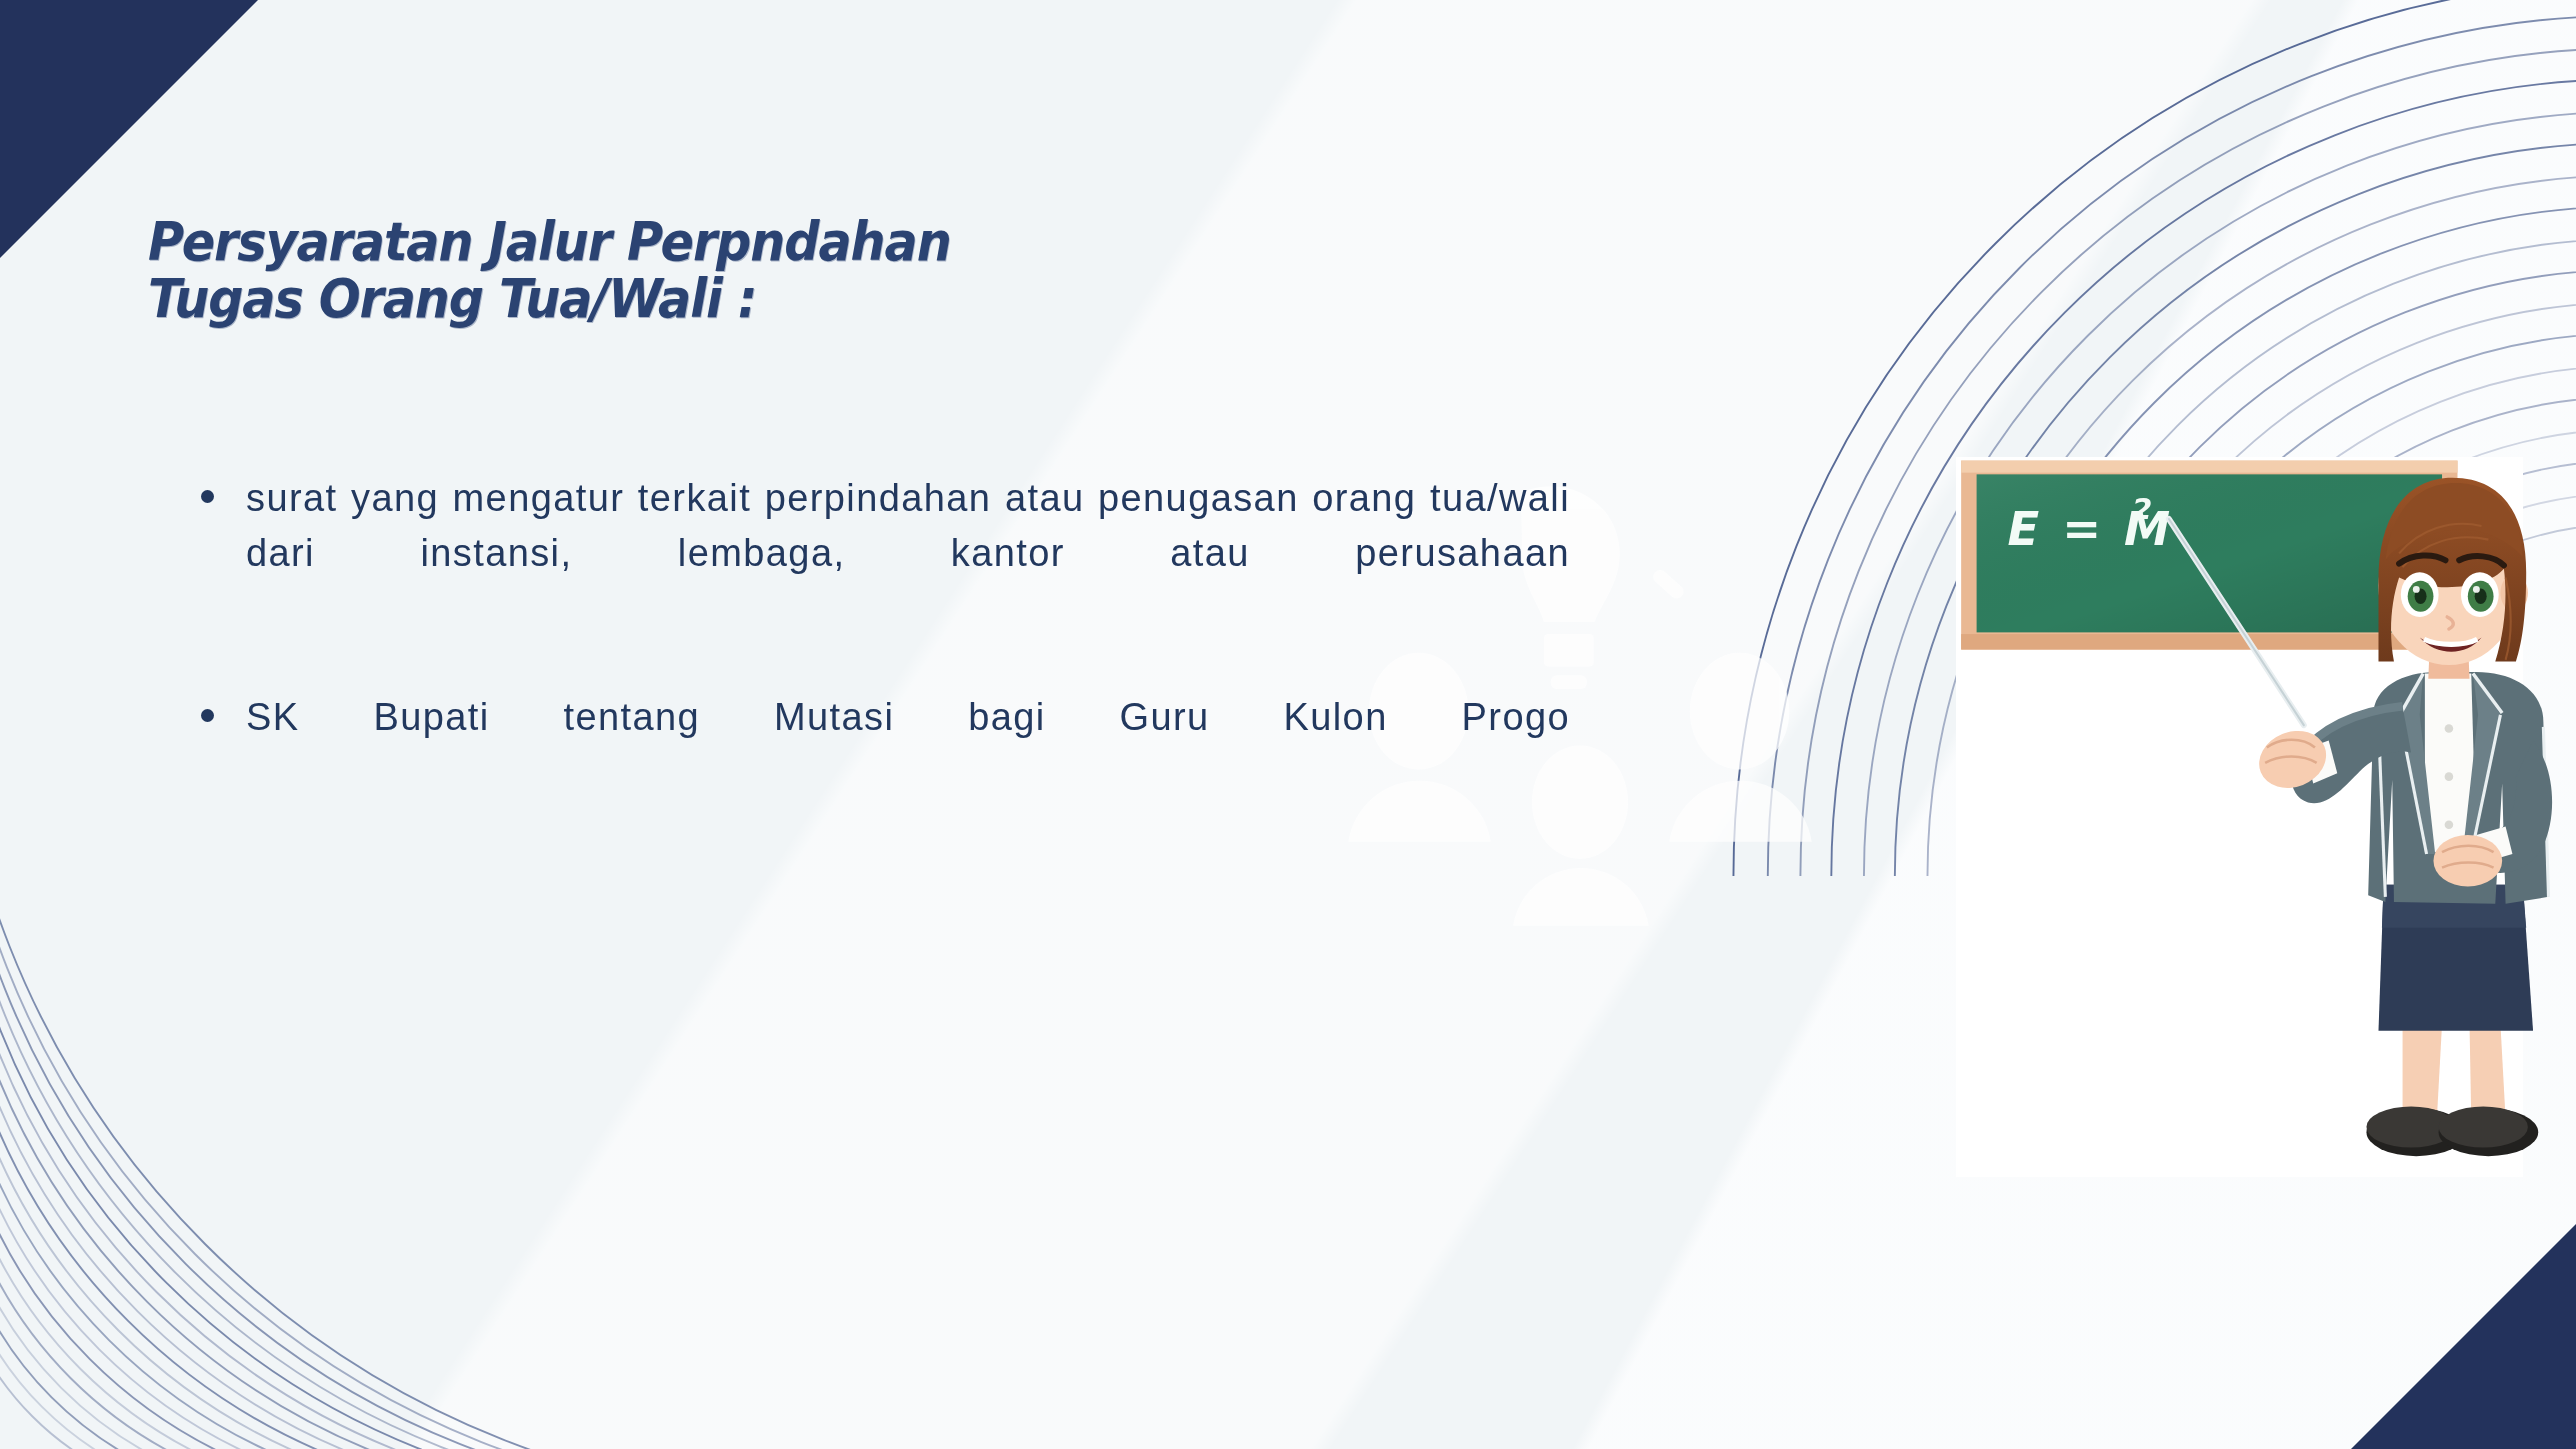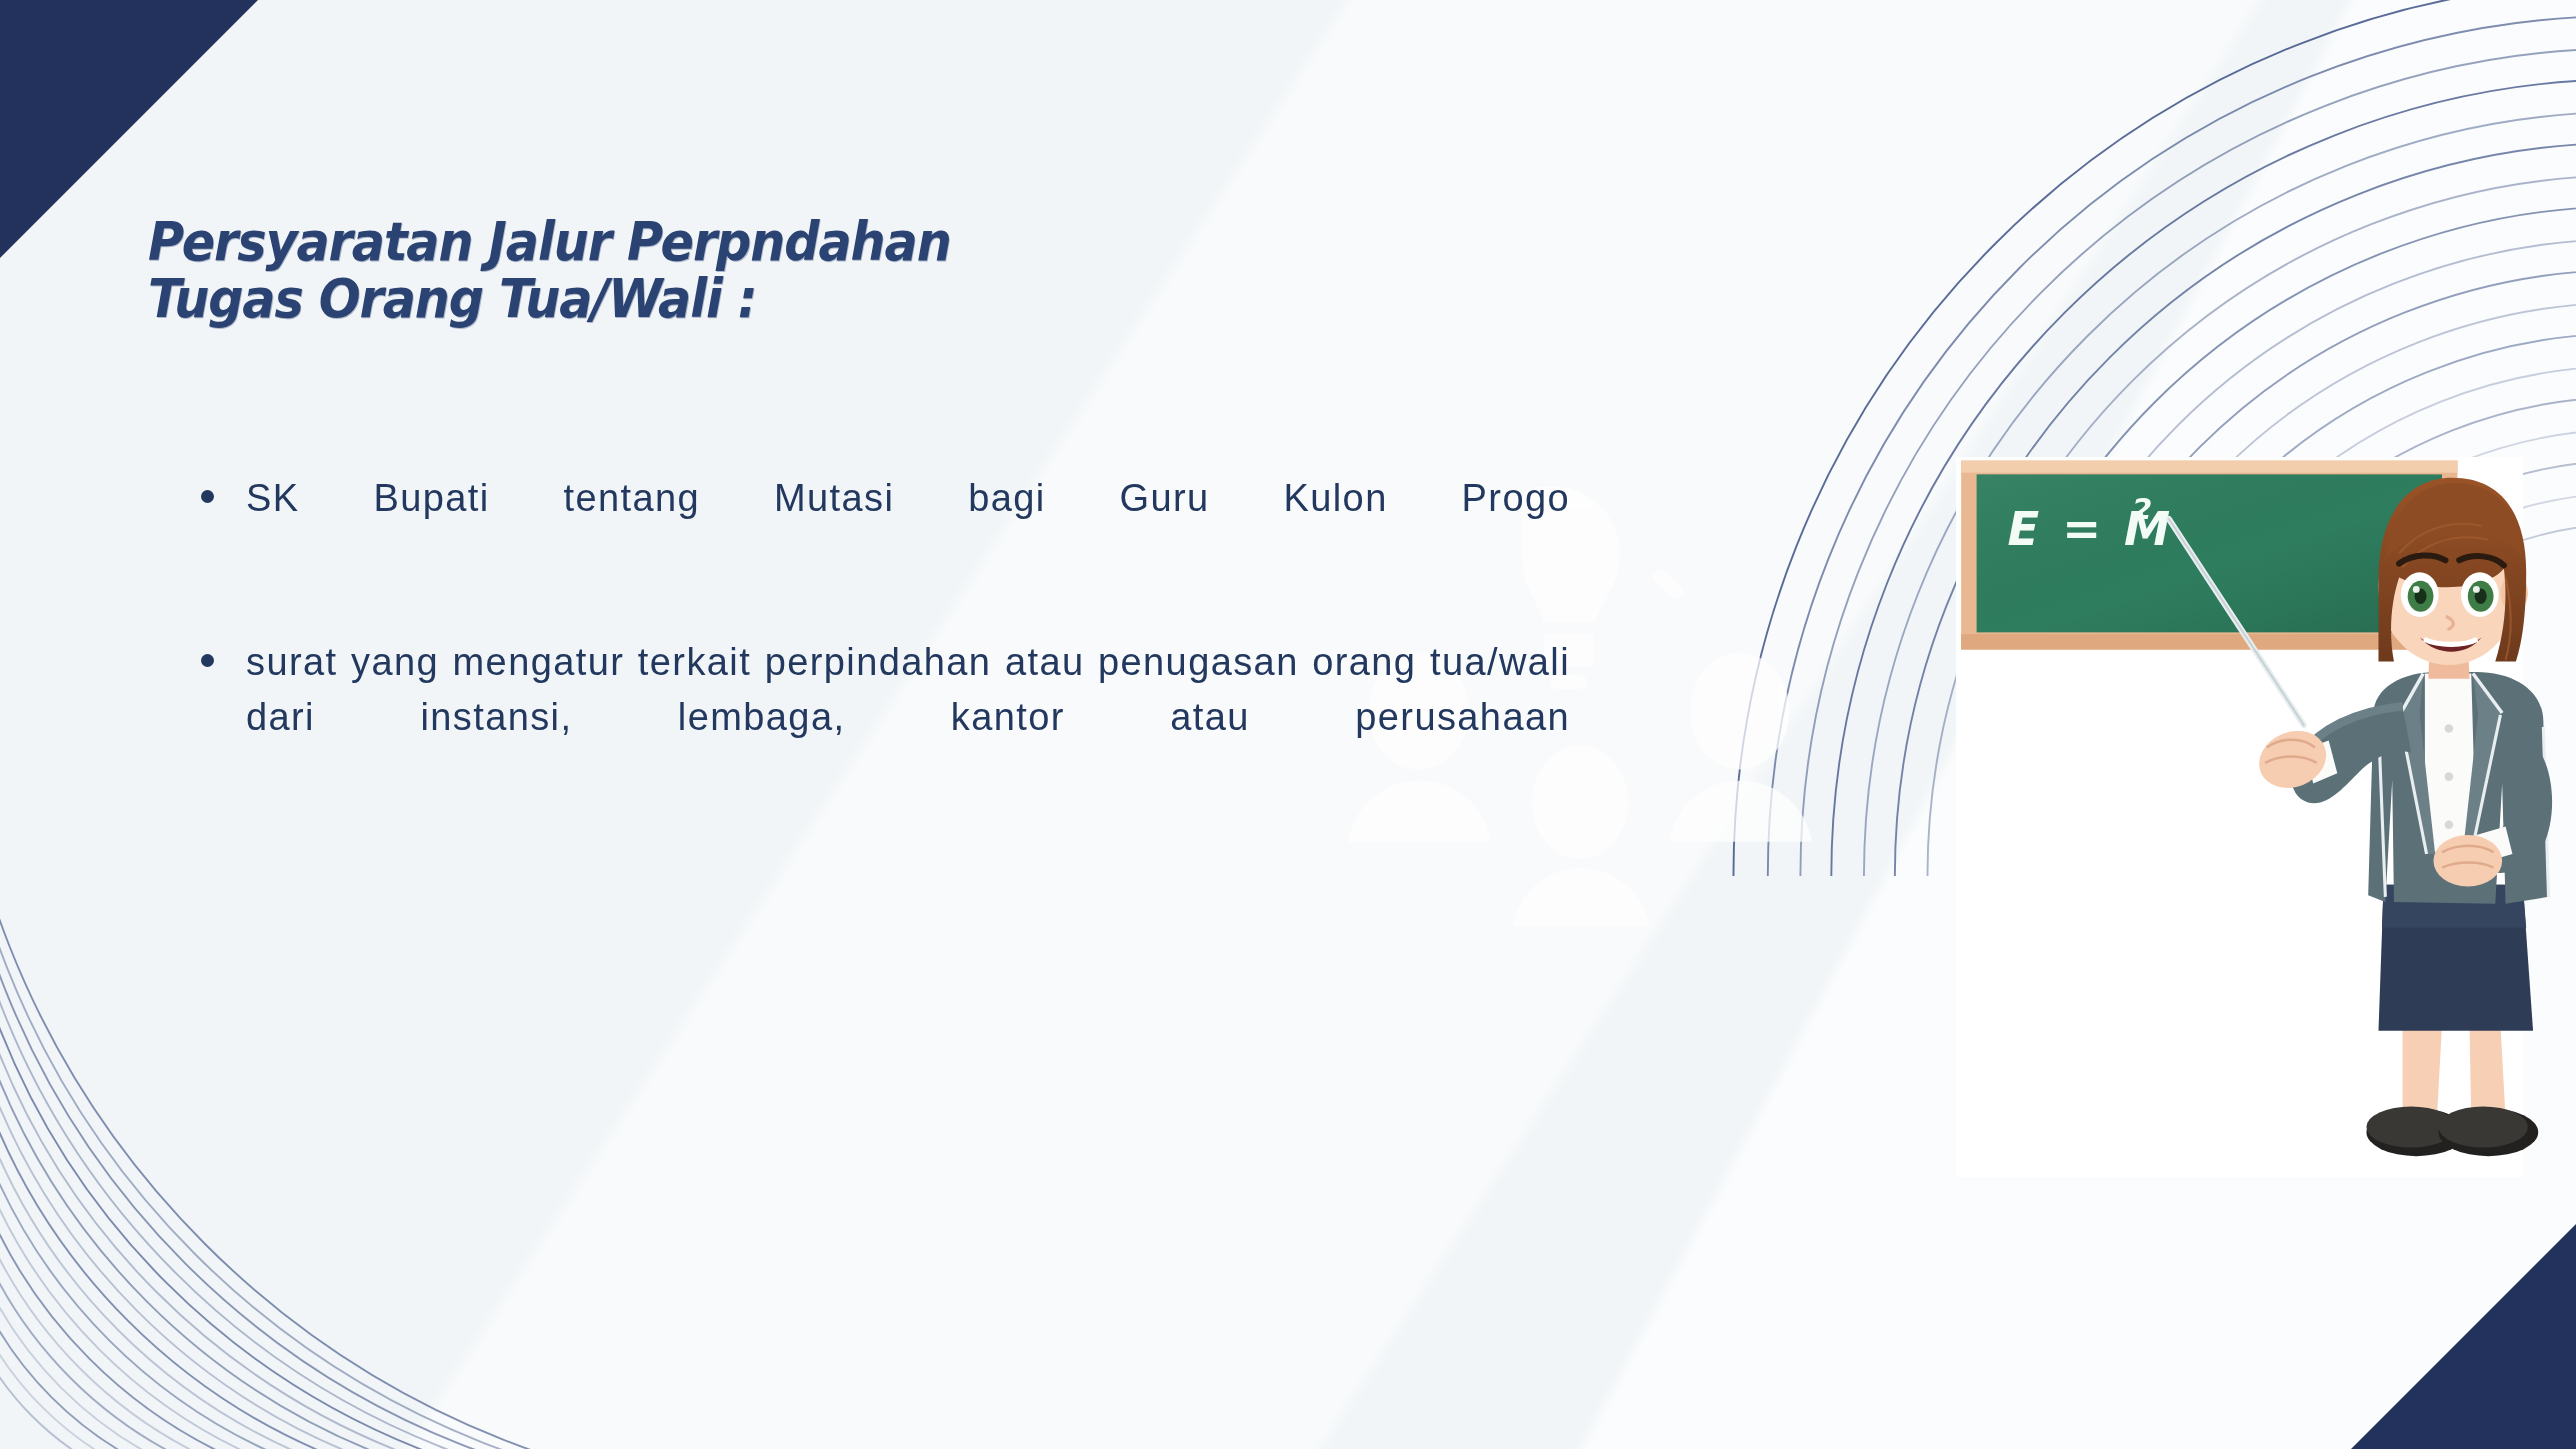--- a/index.html
+++ b/index.html
@@ -234,25 +234,25 @@
   </svg>
 
   <div class="title">
     <span class="title-line">Persyaratan Jalur Perpndahan</span>
     <span class="title-line">Tugas Orang Tua/Wali :</span>
   </div>
 
   <ul class="body-list">
     <li class="bullet-item">
       <span class="dot"></span>
-      <span class="txt">SK Bupati tentang Mutasi bagi Guru Kulon Progo</span>
+      <span class="txt">surat yang mengatur terkait perpindahan atau penugasan orang tua/wali dari instansi, lembaga, kantor atau perusahaan</span>
     </li>
     <li class="bullet-item">
       <span class="dot"></span>
-      <span class="txt">surat yang mengatur terkait perpindahan atau penugasan orang tua/wali dari instansi, lembaga, kantor atau perusahaan</span>
+      <span class="txt">SK Bupati tentang Mutasi bagi Guru Kulon Progo</span>
     </li>
   </ul>
 
   <div class="illus">
     <div class="illus-card"></div>
 
     <svg class="illus-svg" width="620" height="720" viewBox="0 0 722 838">
 
       <g>
         <rect x="6" y="4" width="578" height="220" fill="#e9b893"></rect>

